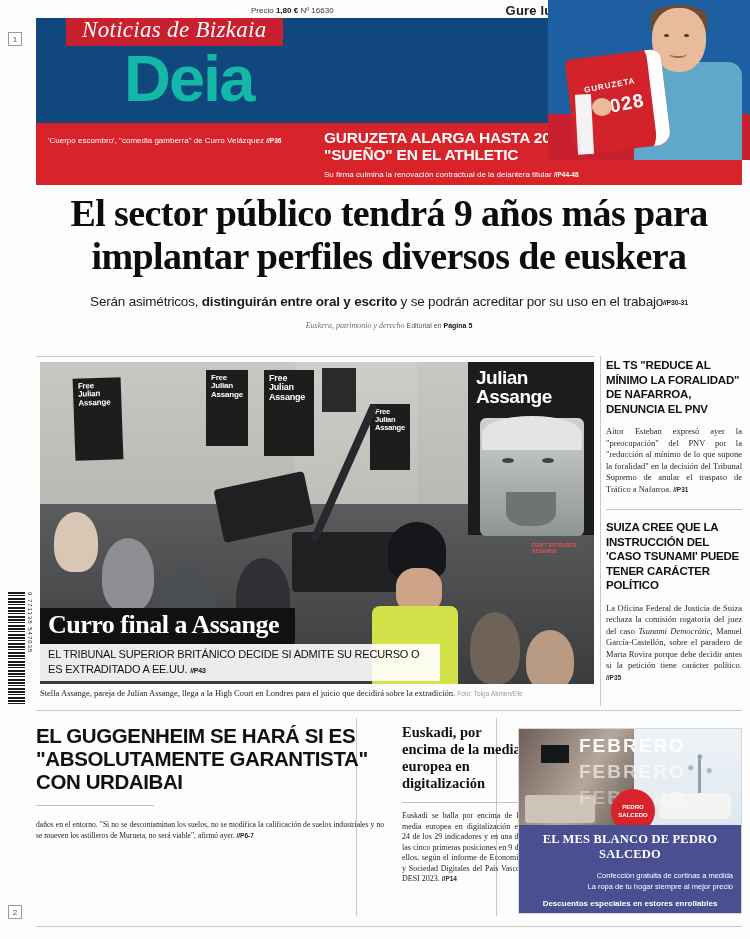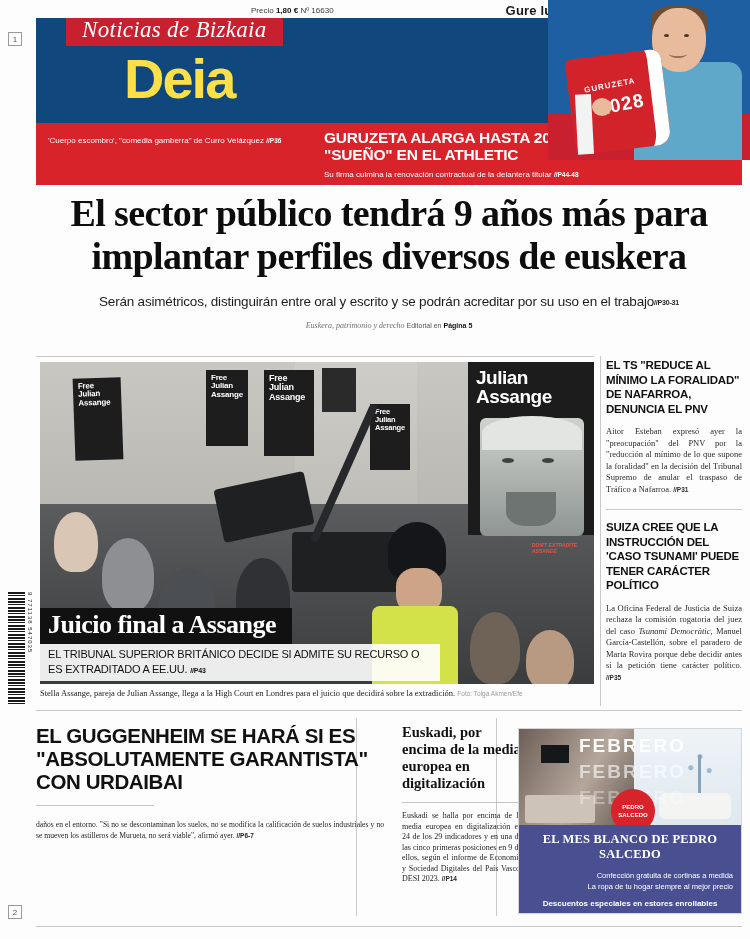--- a/index.html
+++ b/index.html
@@ -95,24 +95,24 @@
     font-family: "Liberation Serif", serif;
     font-style: italic;
     font-size: 23px;
     padding: 1px 16px 3px 16px;
     white-space: nowrap;
     letter-spacing: .3px;
   }
   .deia {
     position: absolute;
     left: 88px; top: 24px;
-    color: #fde047;
+    color: #14b8a6;
     font-family: "Liberation Sans", sans-serif;
     font-weight: bold;
-    font-size: 56px;
+    font-size: 65px;
     letter-spacing: -2px;
     line-height: 74px;
   }
   
   .player-photo {
     position: absolute;
     right: 0; top: 0;
     width: 202px; height: 160px;
     overflow: hidden;
     z-index: 4;
@@ -220,21 +220,21 @@
     color: #0d0d0d;
     letter-spacing: -.6px;
   }
   .lead .standfirst {
     margin-top: 16px;
     text-align: center;
     font-size: 13.5px;
     color: #1c1c1c;
     letter-spacing: -.2px;
   }
-  .lead .standfirst b { font-weight: normal; }
+  .lead .standfirst b { font-weight: bold; }
   .lead .standfirst .ref { font-size: 7px; font-weight: bold; vertical-align: 1px; }
   .lead .editorial {
     margin-top: 12px;
     text-align: center;
     font-size: 8px;
     color: #6f6f6f;
     font-family: "Liberation Serif", serif;
     font-style: italic;
   }
   .lead .editorial .ed-label {
@@ -636,21 +636,21 @@
       <div class="cameraman" style="left:252px; top:170px; width:120px; height:60px;"></div>
       <div class="cameraman" style="left:300px; top:36px; width:8px; height:150px; transform:rotate(24deg); background:#26282b;"></div>
       <div class="person" style="left:196px; top:196px; width:54px; height:80px; background:#2f3134;"></div>
       <div class="bobby-hat"></div>
       <div class="bobby-face"></div>
       <div class="hiviz"></div>
       <div class="person" style="left:430px; top:250px; width:50px; height:72px; background:#6f6257;"></div>
       <div class="person" style="left:486px; top:268px; width:48px; height:60px; background:#b89a83;"></div>
     </div>
 
-    <div class="photo-kicker">Juicio final a Assange</div>
+    <div class="photo-kicker">Curro final a Assange</div>
     <div class="photo-deck">
       <span>EL TRIBUNAL SUPERIOR BRITÁNICO DECIDE SI ADMITE SU RECURSO O ES EXTRADITADO A EE.UU.</span>
       <span class="ref">//P43</span>
     </div>
   </div>
 
   <div class="photo-caption">
     <span>Stella Assange, pareja de Julian Assange, llega a la High Court en Londres para el juicio que decidirá sobre la extradición.</span>
     <span class="credit">Foto: Tolga Akmen/Efe</span>
   </div>

